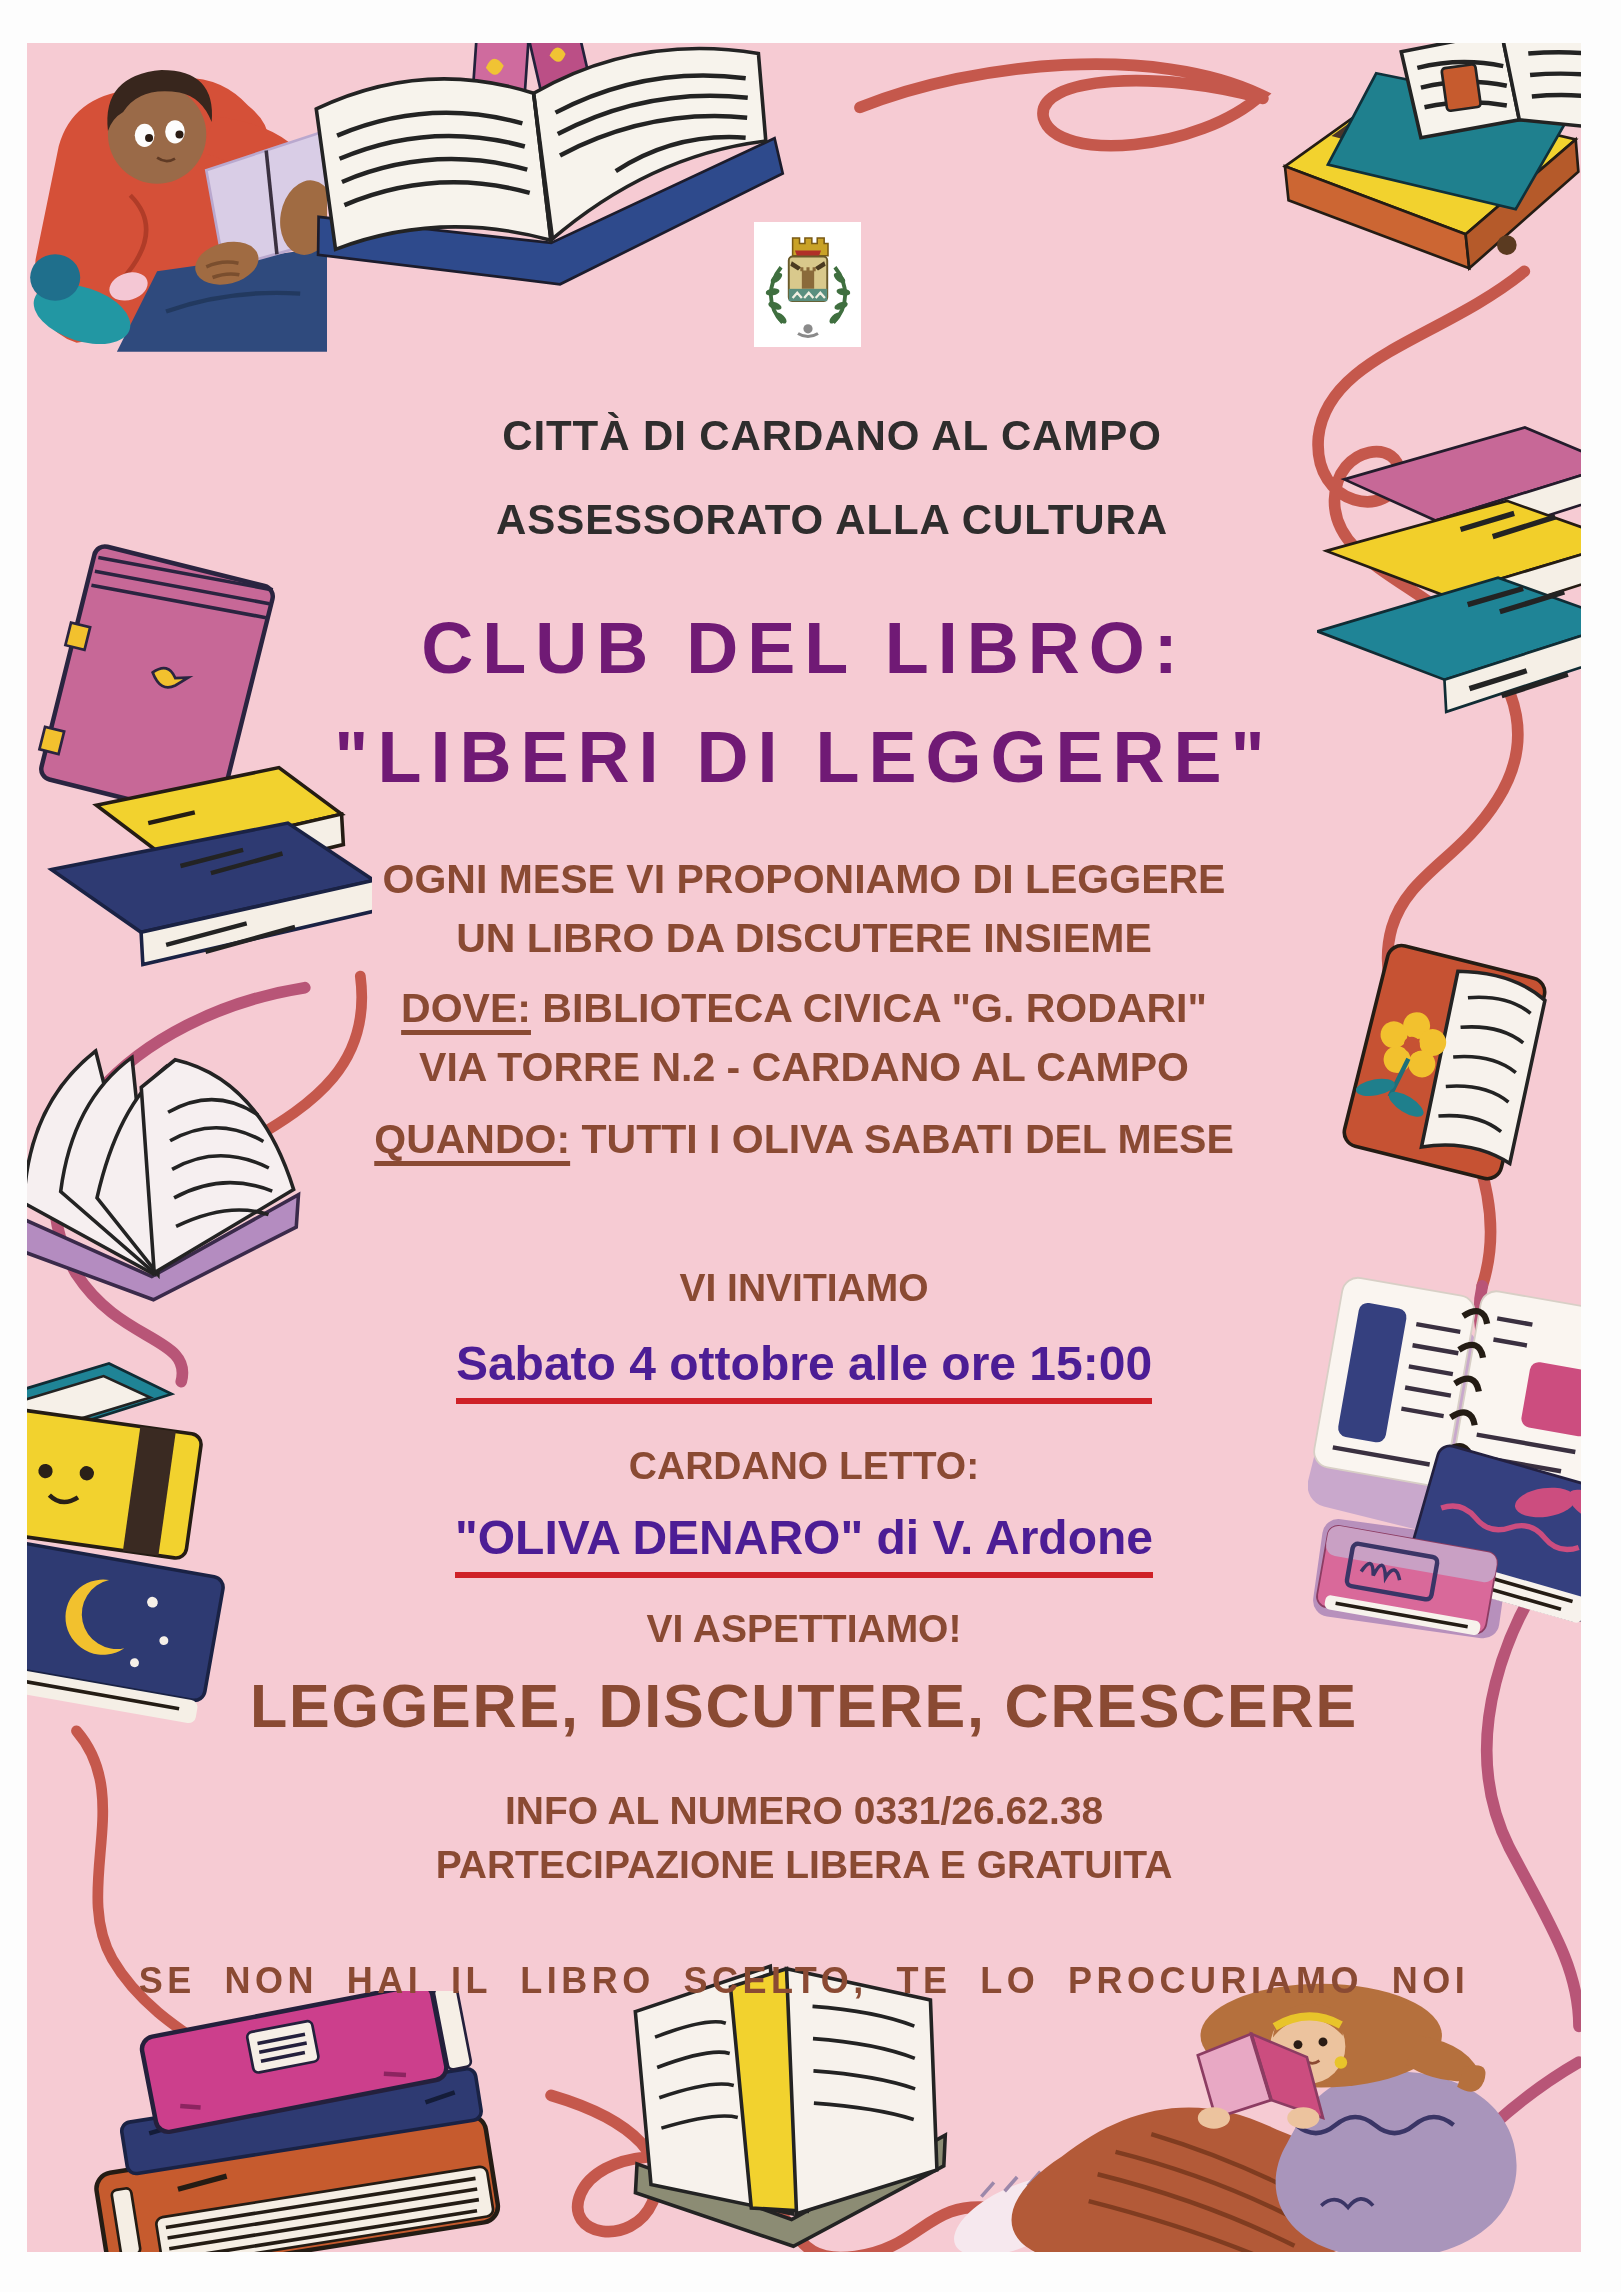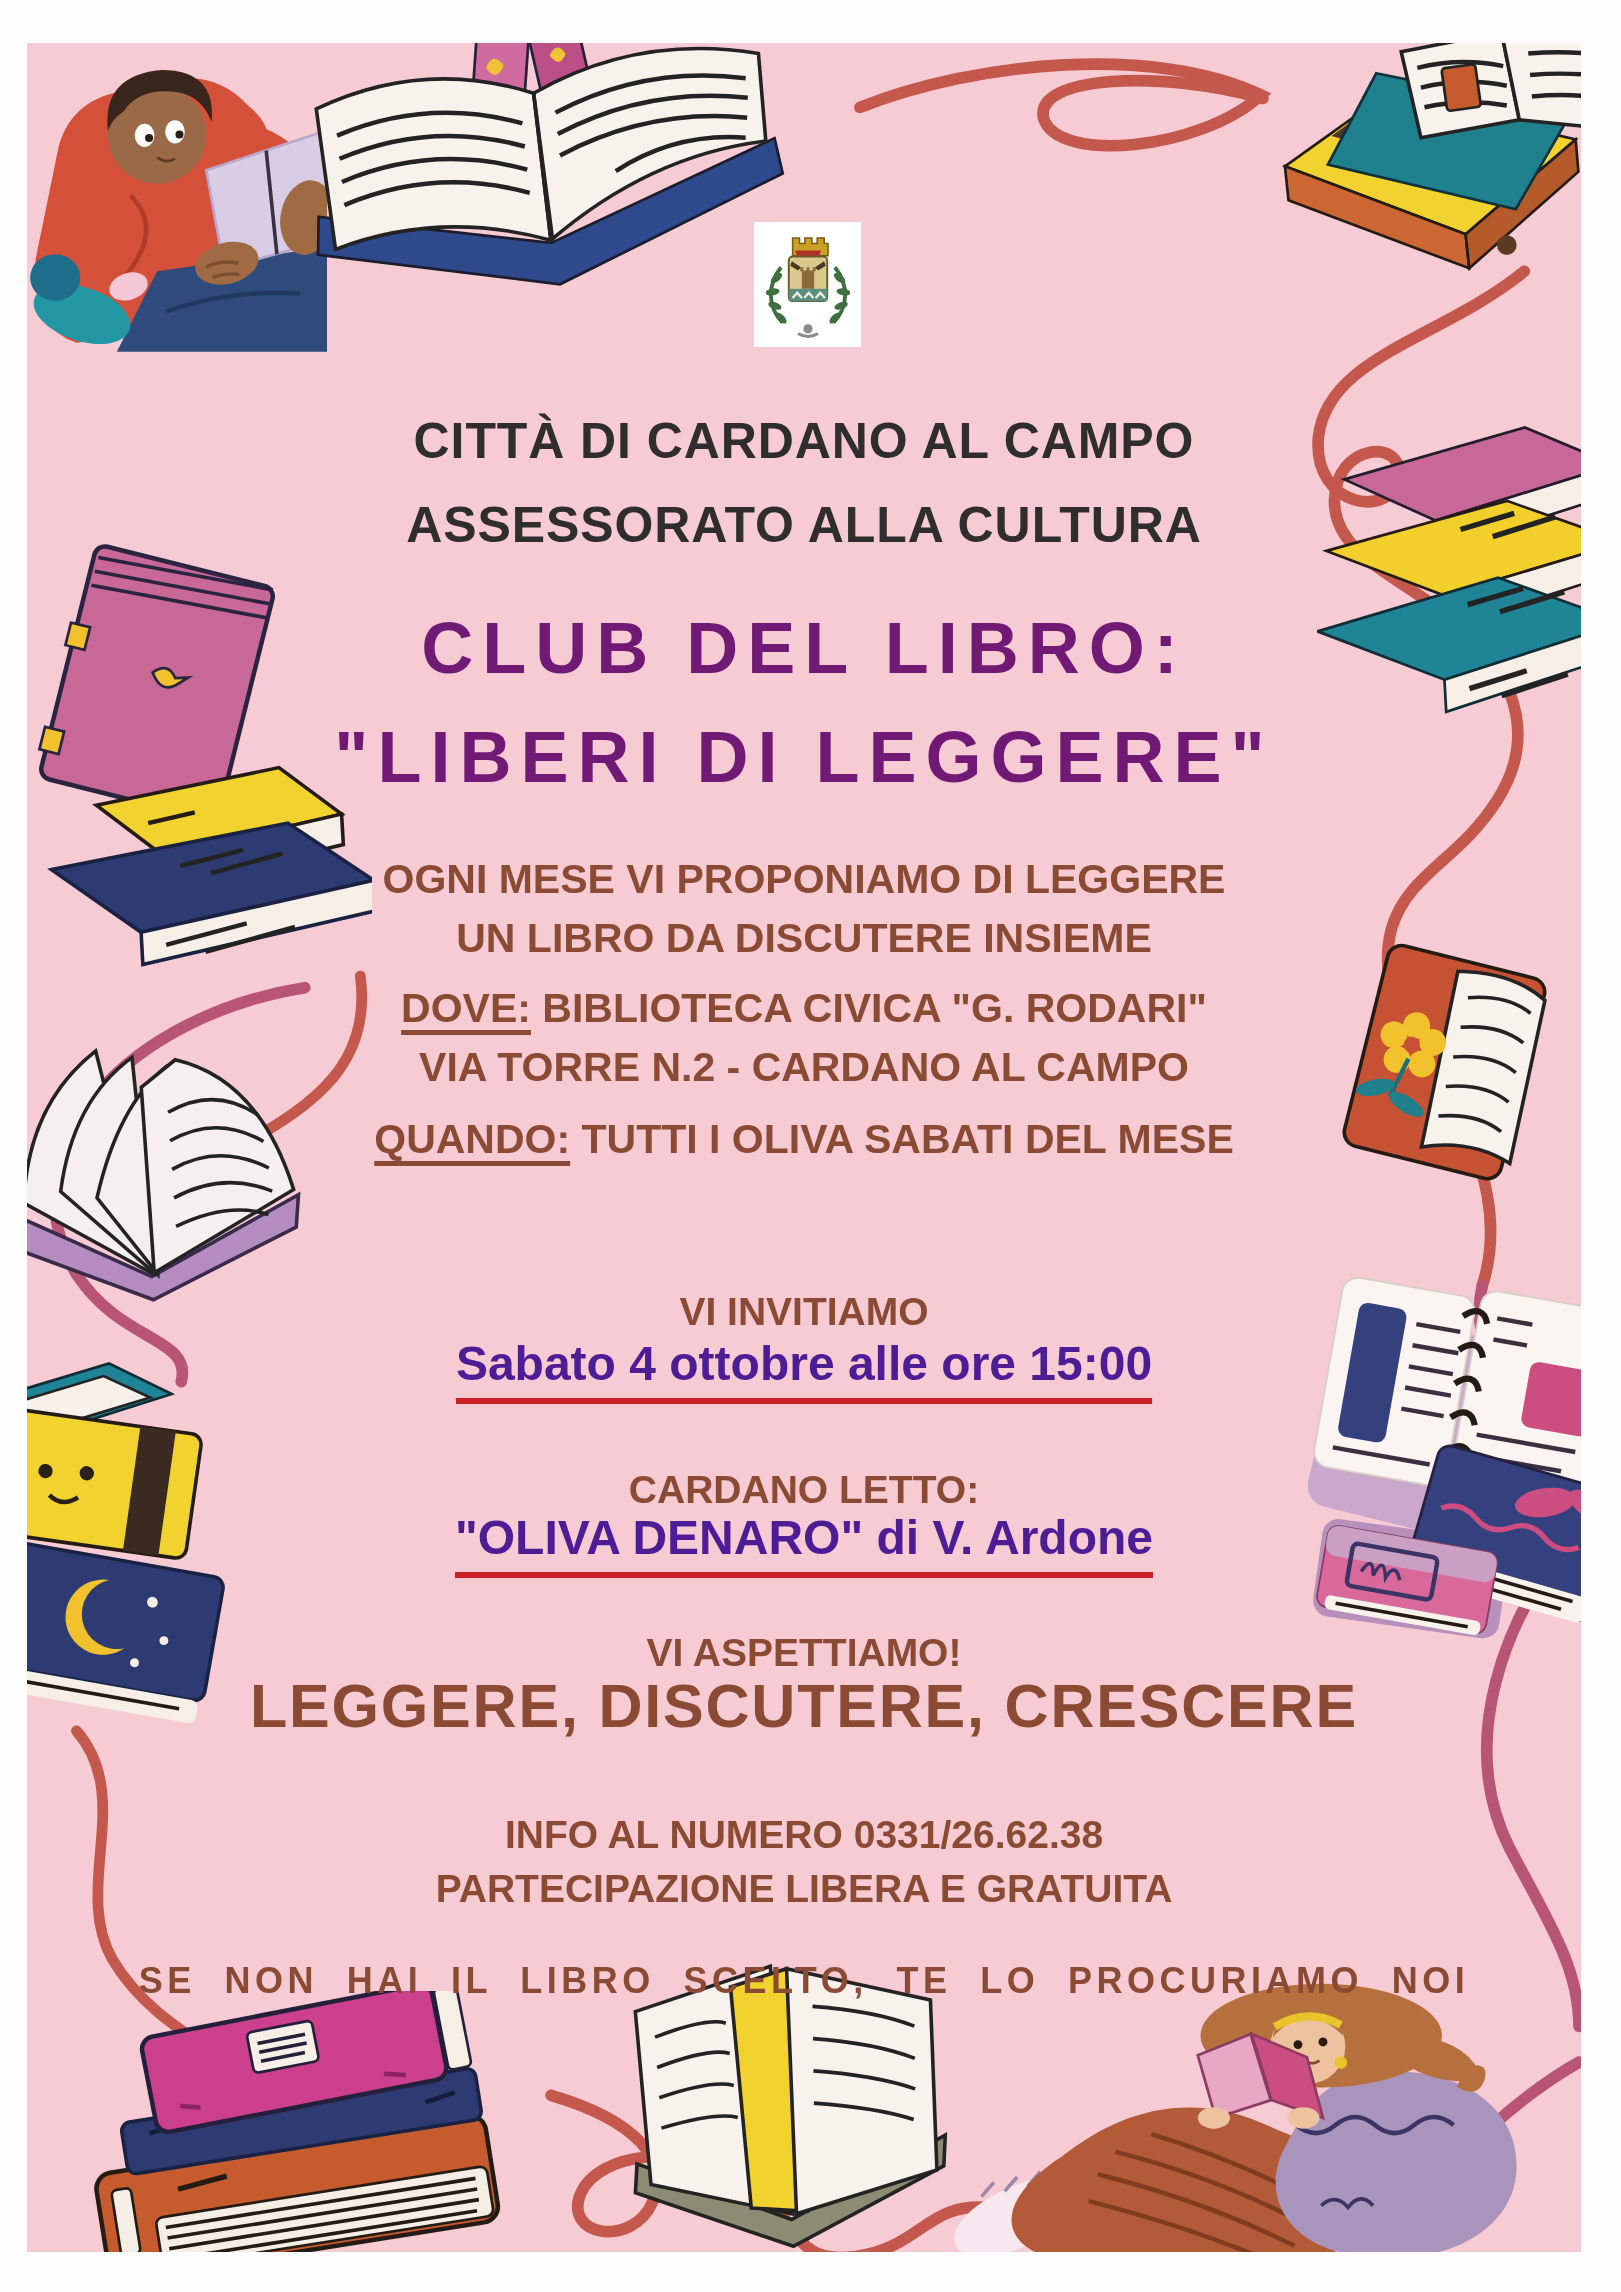--- a/index.html
+++ b/index.html
@@ -4,24 +4,24 @@
 <style>
   html,body{margin:0;padding:0;}
   body{width:1621px;height:2293px;position:relative;background:#ffffff;
        font-family:"Liberation Sans", sans-serif;}
   .page{position:absolute;inset:0;background:#fdfdfd;overflow:hidden;}
   .pink{position:absolute;left:27px;top:43px;width:1554px;height:2209px;
         background:#f6cbd3;overflow:hidden;}
   .deco{position:absolute;z-index:2;}
   .ribbons{position:absolute;left:0;top:0;z-index:1;}
   .t{position:absolute;left:0;width:100%;text-align:center;font-weight:bold;z-index:3;white-space:nowrap;}
-  .dark{color:#2f2d2d;font-size:50px;letter-spacing:0.9px;}
+  .dark{color:#2f2d2d;font-size:42px;letter-spacing:0.9px;padding-left:28px;}
   .title{color:#701a75;font-size:72px;letter-spacing:9px;}
   .brown46{color:#8a4a33;font-size:41px;}
-  .brown44{color:#8a4a33;font-size:39px;margin-top:24px;}
+  .brown44{color:#8a4a33;font-size:39px;}
   .red54{color:#4c1d95;font-size:48px;}
   .slogan{color:#8a4a33;font-size:61px;letter-spacing:1.8px;}
   .footer-line{color:#8a4a33;font-size:36px;letter-spacing:4.5px;word-spacing:14.3px;}
   .ul-red{border-bottom:6.3px solid #cf2127;padding-bottom:7.2px;display:inline-block;}
   .ul-brown{text-decoration:underline;text-decoration-thickness:4.5px;text-underline-offset:8px;}
   .crest-box{position:absolute;left:727px;top:179px;width:107px;height:125px;
              background:#ffffff;z-index:3;display:flex;align-items:center;justify-content:center;}
 </style>
 </head>
 <body>

